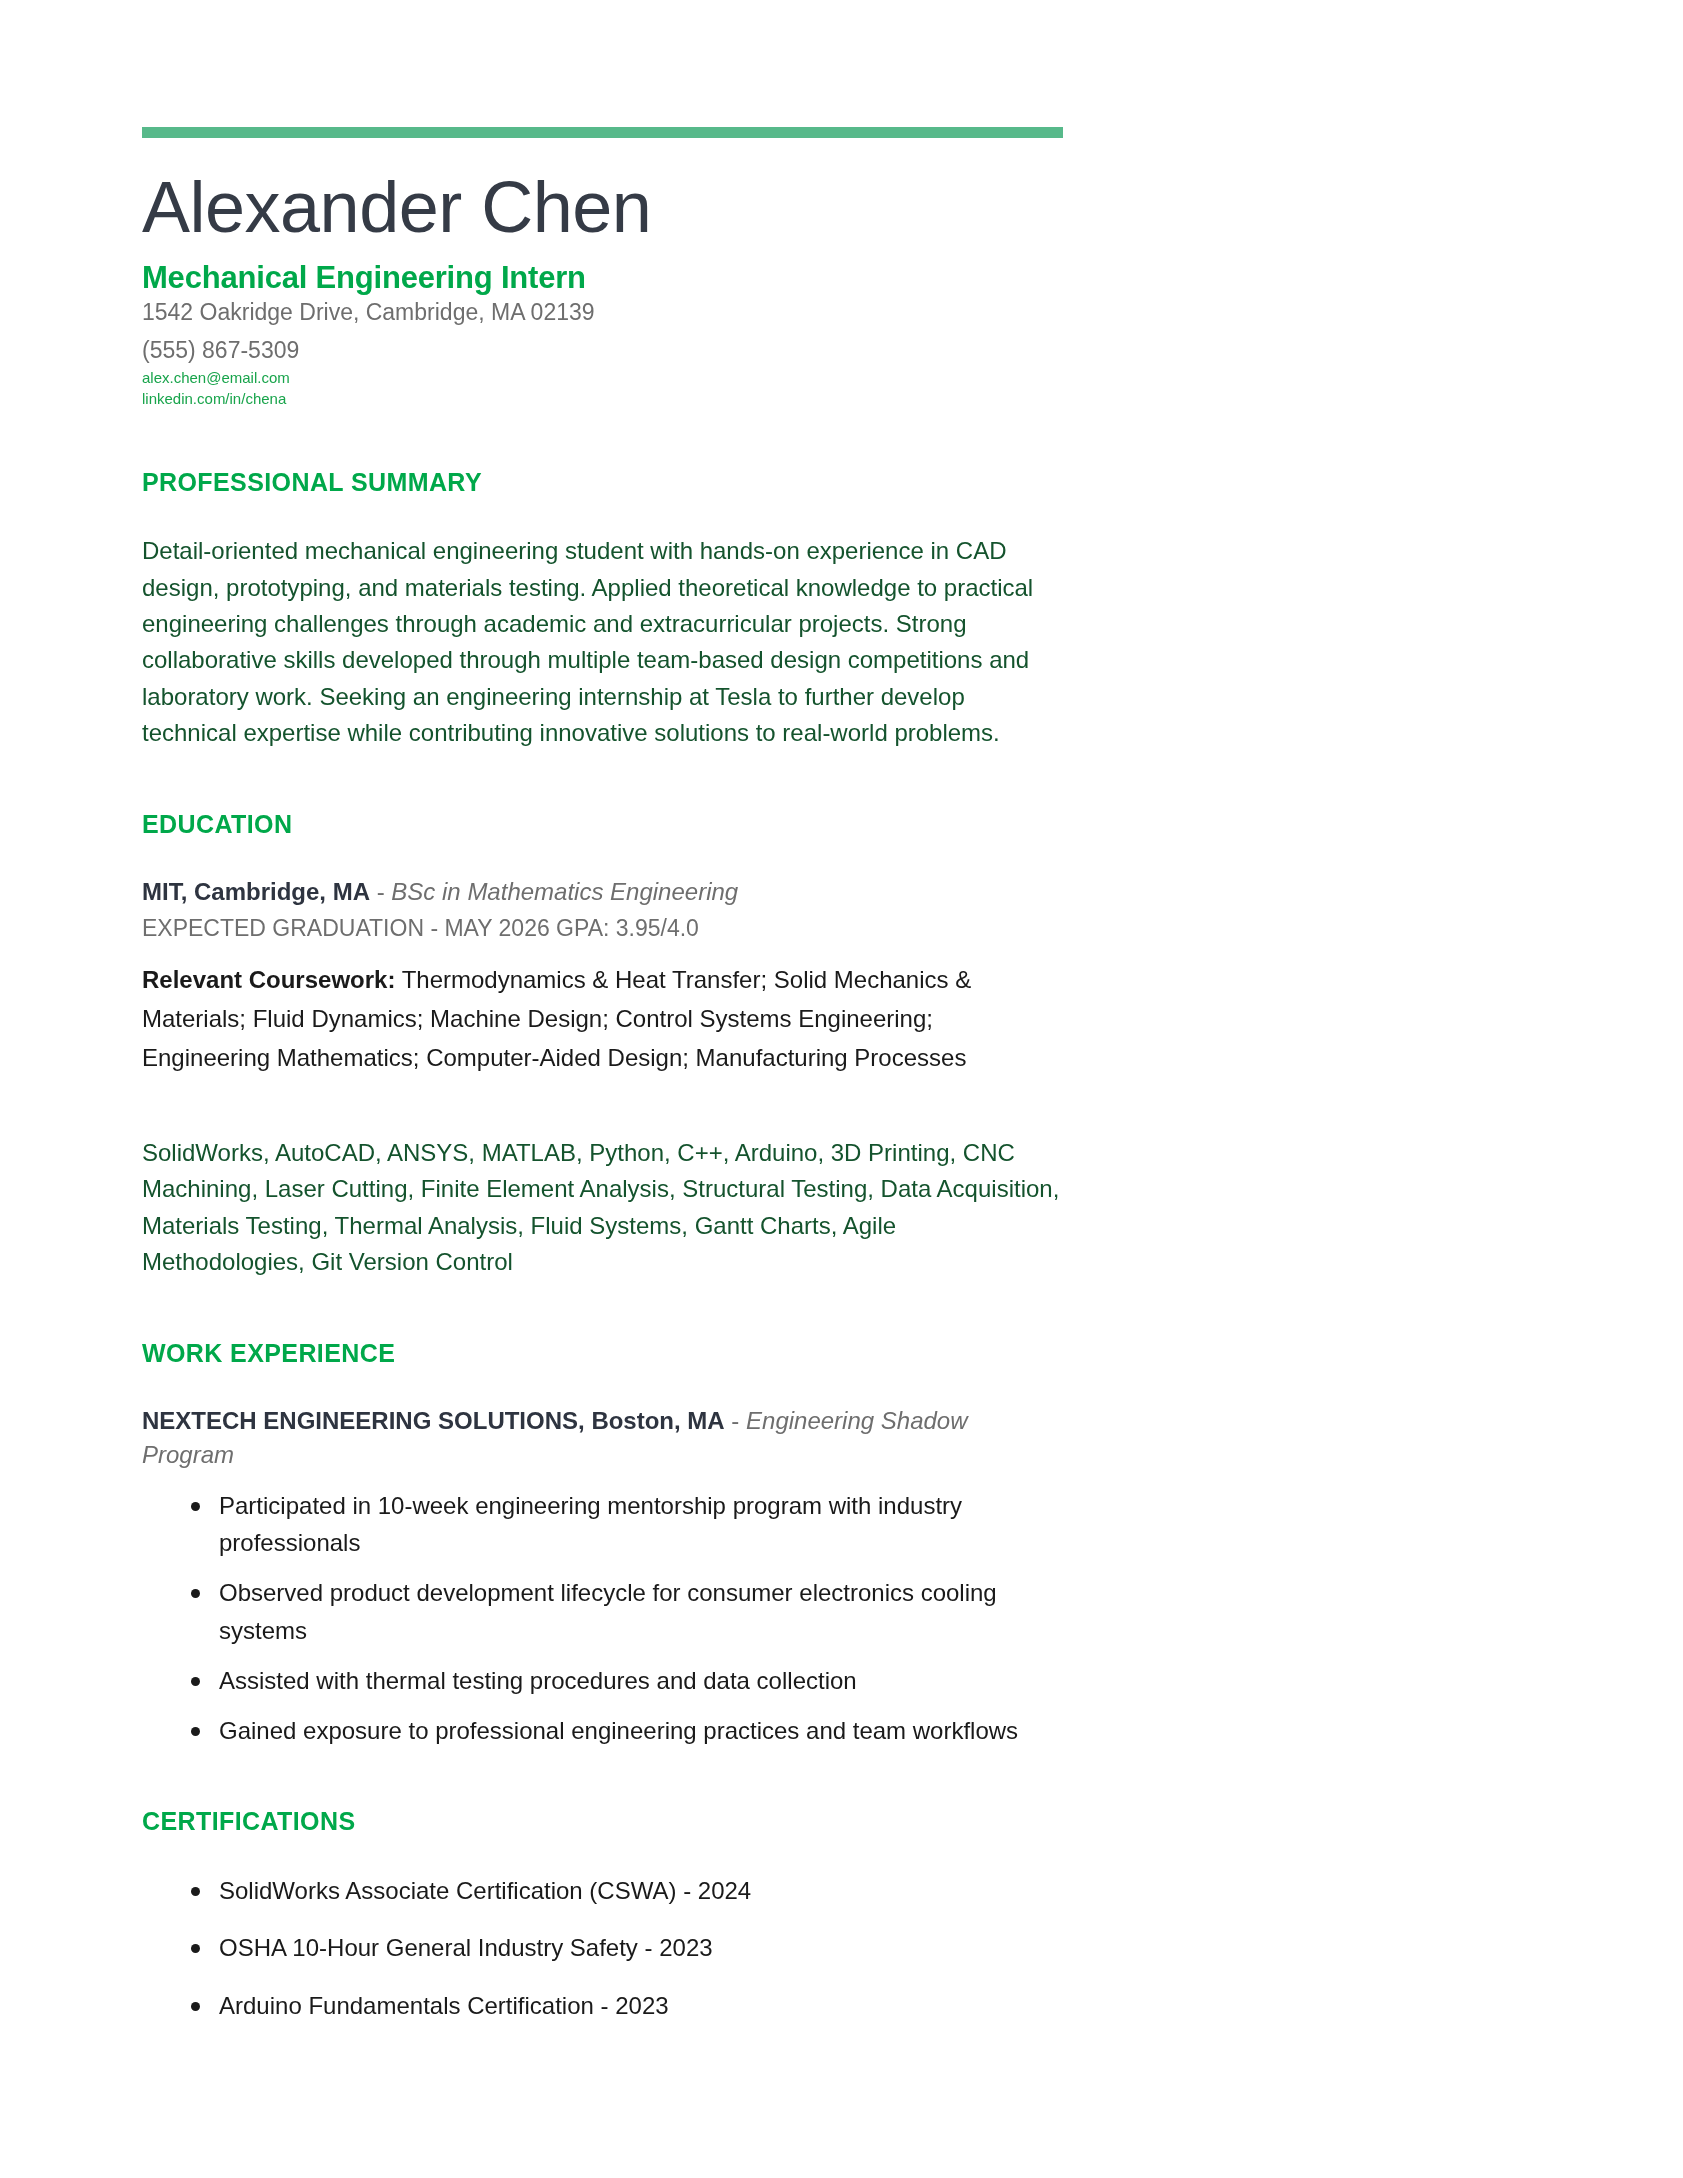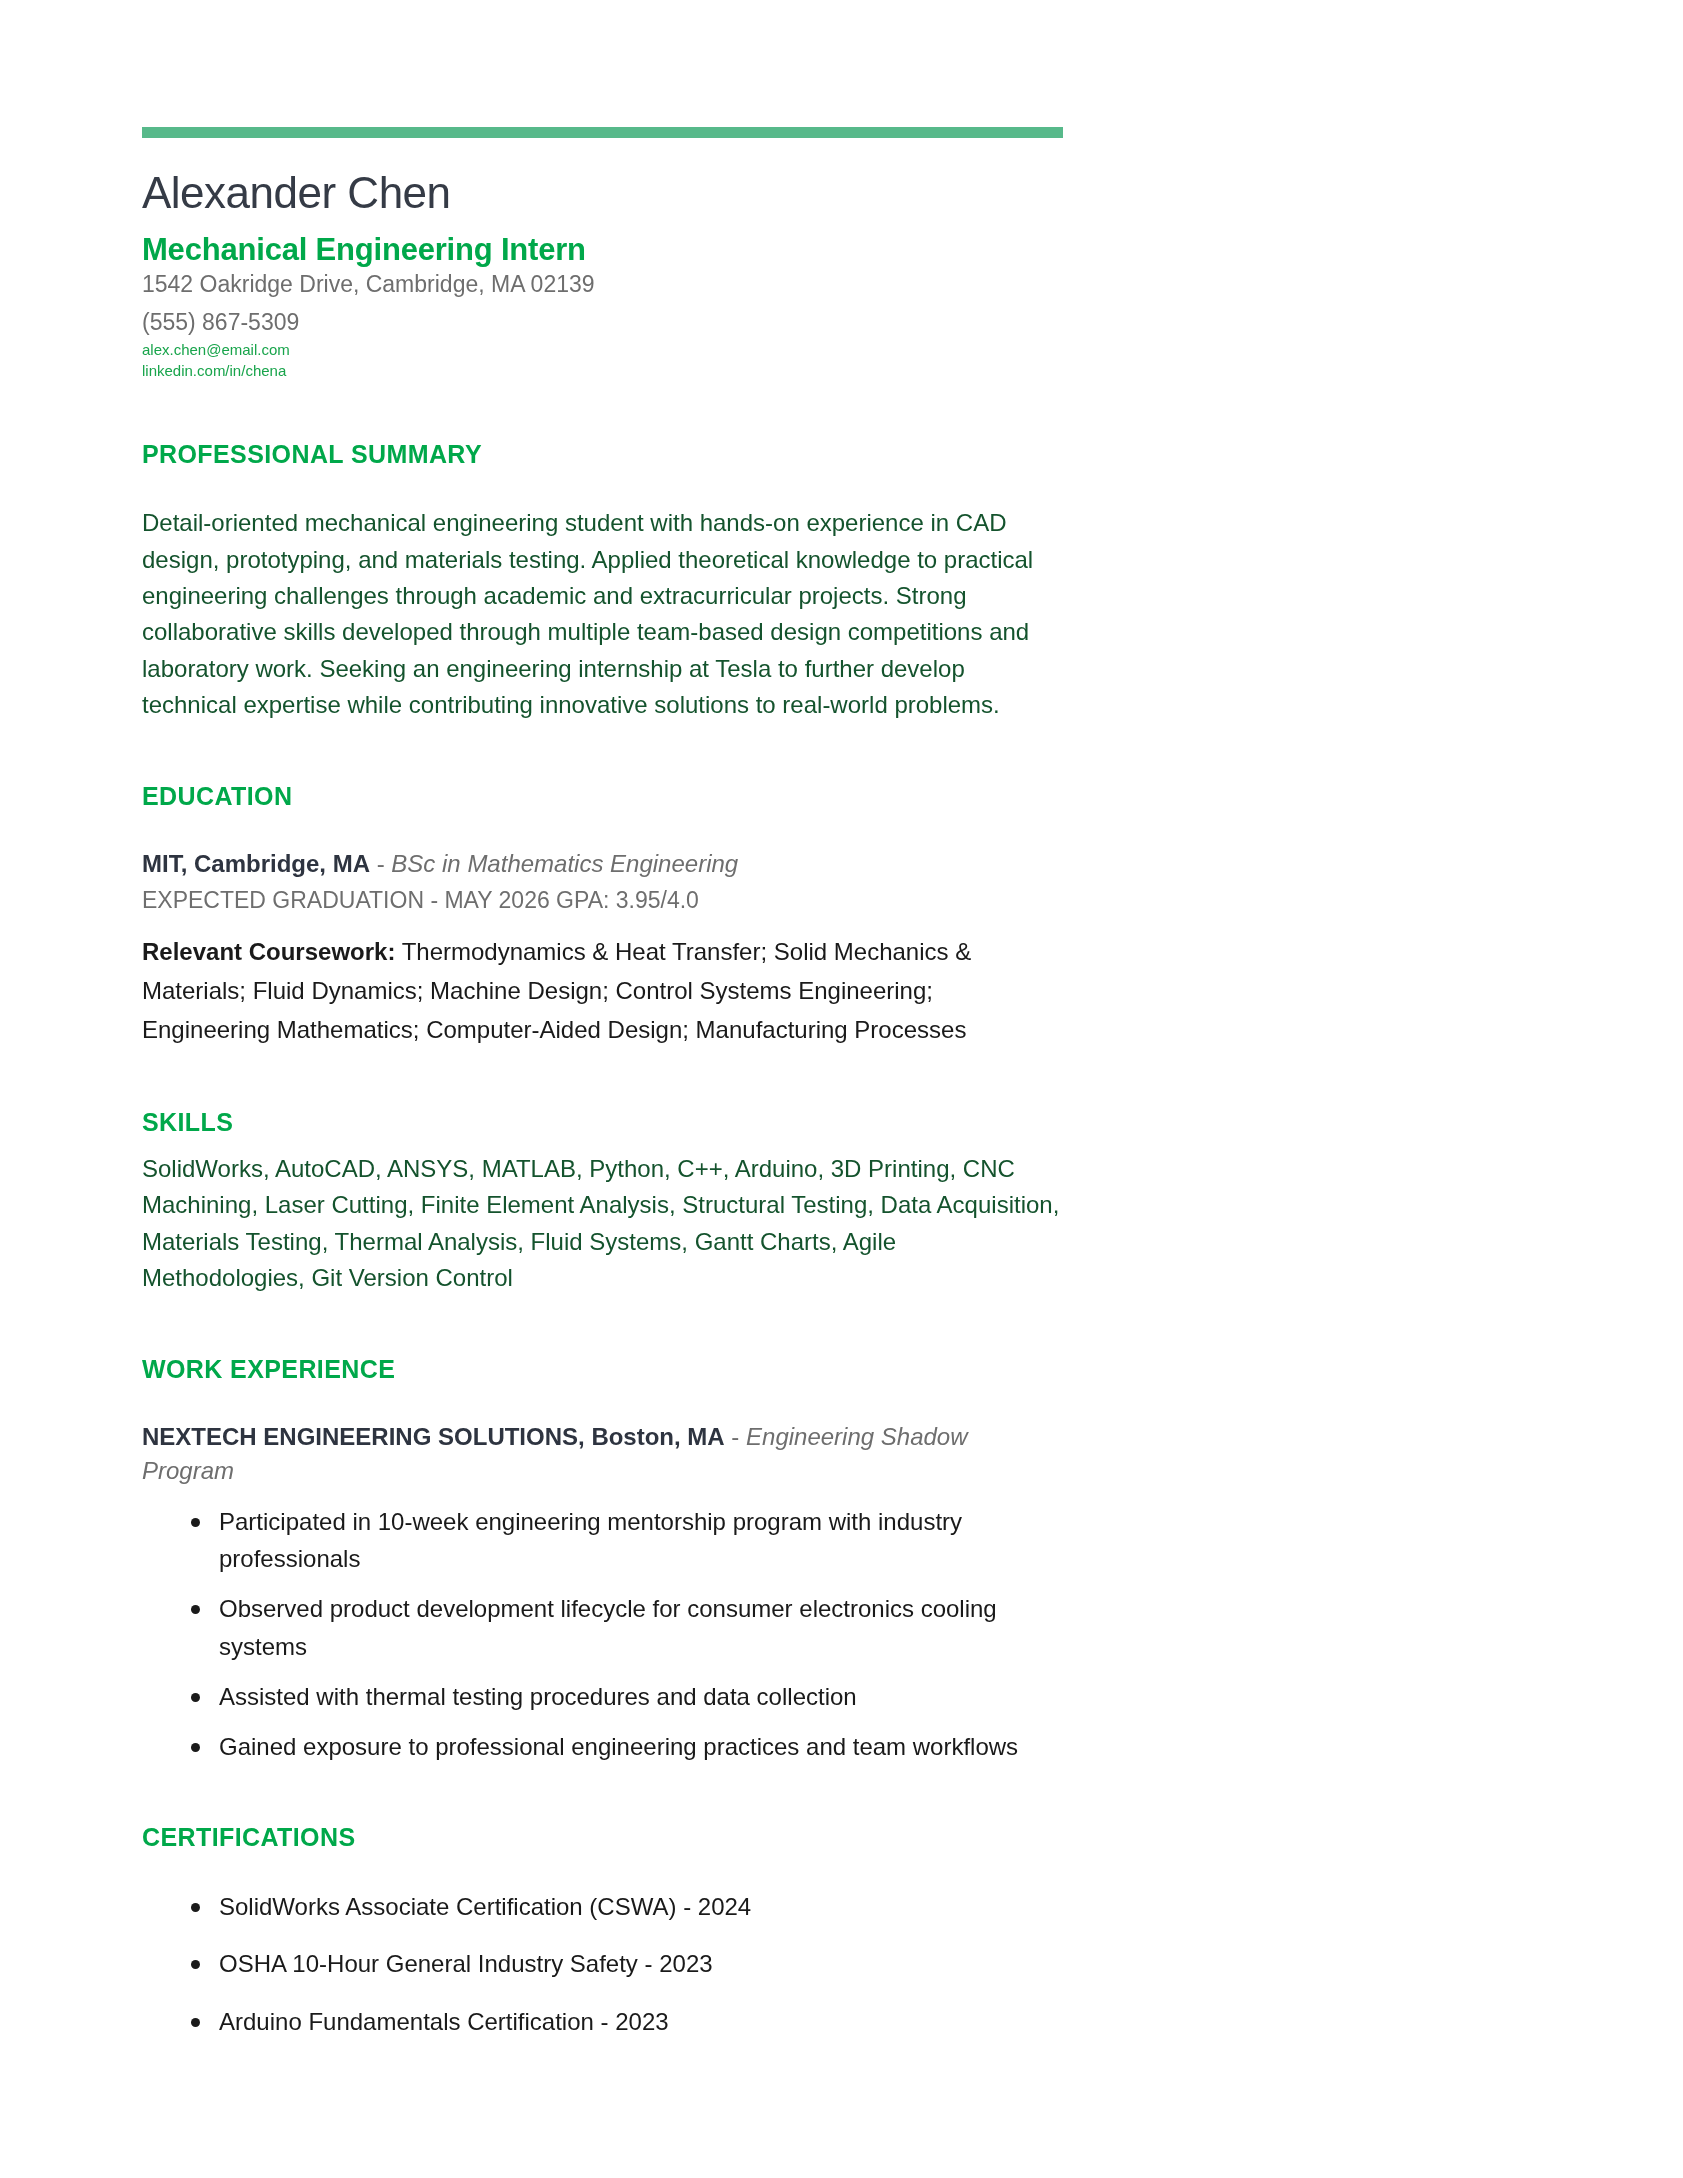--- a/index.html
+++ b/index.html
@@ -36,21 +36,21 @@
     height: 11px;
     width: 921px;
     background: #57b98a;
   }
 
   
   .header {
     margin-top: 33px;
   }
   .full-name {
-    font-size: 44px;
+    font-size: 72px;
     font-weight: 300;
     line-height: 1.0;
     color: #353b46;
     letter-spacing: -0.5px;
     white-space: nowrap;
   }
   .job-title {
     margin-top: 17px;
     font-size: 31px;
     font-weight: bold;
@@ -180,21 +180,20 @@
           <span class="org">MIT, Cambridge, MA</span><span class="dash"> - </span><span class="role">BSc in Mathematics Engineering</span>
         </div>
         <div class="entry-meta">EXPECTED GRADUATION - MAY 2026 GPA: 3.95/4.0</div>
         <div class="entry-detail">
           <span class="lead">Relevant Coursework:</span><span> Thermodynamics &amp; Heat Transfer; Solid Mechanics &amp; Materials; Fluid Dynamics; Machine Design; Control Systems Engineering; Engineering Mathematics; Computer-Aided Design; Manufacturing Processes</span>
         </div>
       </div>
     </div>
 
     <div class="section">
-      <div class="section-heading">SKILLS</div>
       <div class="section-body tight">
         <div class="paragraph">SolidWorks, AutoCAD, ANSYS, MATLAB, Python, C++, Arduino, 3D Printing, CNC Machining, Laser Cutting, Finite Element Analysis, Structural Testing, Data Acquisition, Materials Testing, Thermal Analysis, Fluid Systems, Gantt Charts, Agile Methodologies, Git Version Control</div>
       </div>
     </div>
 
     <div class="section">
       <div class="section-heading">WORK EXPERIENCE</div>
       <div class="section-body">
         <div class="entry-title">
           <span class="org">NEXTECH ENGINEERING SOLUTIONS, Boston, MA</span><span class="dash"> - </span><span class="role">Engineering Shadow Program</span>

